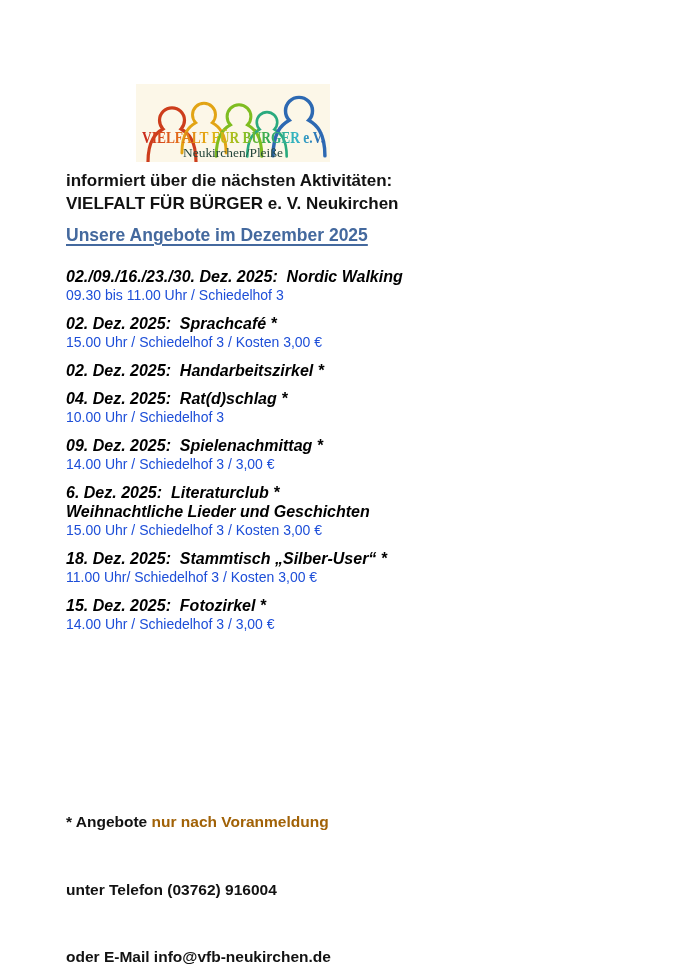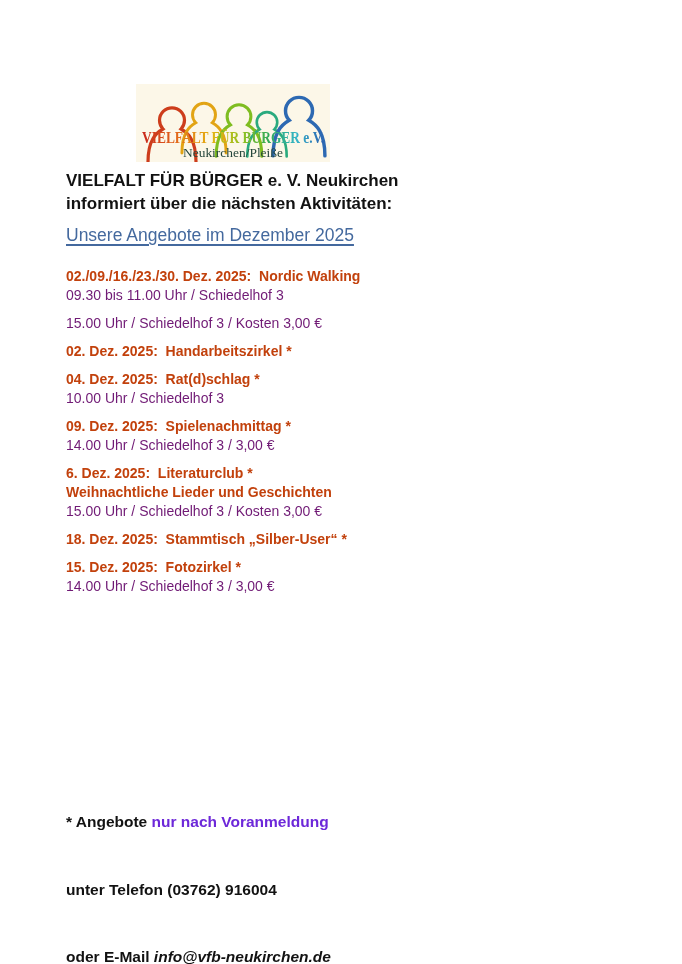--- a/index.html
+++ b/index.html
@@ -28,60 +28,61 @@
     font-size: 17px;
     font-weight: bold;
     line-height: 23px;
     color: #121212;
   }
   .section-title {
     position: absolute;
     left: 66px;
     top: 222px;
     font-size: 17.5px;
-    font-weight: normal;
+    font-weight: bold;
     line-height: 26px;
     color: #44699e;
     text-decoration: underline;
     text-decoration-thickness: 2px;
     text-underline-offset: 3px;
   }
   .events {
     position: absolute;
     left: 66px;
     top: 267px;
     width: 560px;
   }
   .event { margin-bottom: 9px; }
   .event-title,
   .event-subtitle {
     font-weight: bold;
-    font-size: 14px;
+    font-size: 16px;
     line-height: 19px;
     white-space: pre-wrap;
-    color: #c2410c;
+    color: #000000;
+    font-style: italic;
   }
   .event-detail {
     font-size: 14px;
     line-height: 19px;
-    color: #701a75;
+    color: #1d4ed8;
     white-space: pre-wrap;
   }
   .footer {
     position: absolute;
     left: 66px;
     top: 766px;
     font-size: 15.5px;
     font-weight: bold;
     line-height: 22.5px;
     white-space: pre-wrap;
     color: #121212;
   }
-  .footer .red { color: #6d28d9; }
-  .footer .email { font-style: italic; }
+  .footer .red { color: #a16207; }
+  .footer .email { }
 </style>
 </head>
 <body>
 
 <div class="page">
 
   <div class="logo">
     <svg viewBox="0 0 194 78" width="194" height="78">
       <defs>
         <linearGradient id="rainbow" x1="0" y1="0" x2="1" y2="0">
@@ -102,34 +103,35 @@
         <use href="#person" transform="translate(103,38) scale(0.95)" stroke="#7fbd20"></use>
         <use href="#person" transform="translate(131,43) scale(0.82)" stroke="#2aaa7e"></use>
         <use href="#person" transform="translate(163,33) scale(1.08)" stroke="#2d69b2"></use>
       </g>
       <text x="97" y="59" text-anchor="middle" font-family="Liberation Serif, serif" font-weight="bold" font-size="16" fill="url(#rainbow)" textLength="182" lengthAdjust="spacingAndGlyphs">VIELFALT FÜR BÜRGER e.V.</text>
       <text x="97" y="73" text-anchor="middle" font-family="Liberation Serif, serif" font-size="13" fill="#24453a" textLength="100" lengthAdjust="spacingAndGlyphs">Neukirchen/Pleiße</text>
     </svg>
   </div>
 
   <div class="intro">
+    <div>informiert über die nächsten Aktivitäten:</div>
     <div>VIELFALT FÜR BÜRGER e. V. Neukirchen</div>
-    <div>informiert über die nächsten Aktivitäten:</div>
   </div>
 
   <h2 class="section-title">Unsere Angebote im Dezember 2025</h2>
 
   <div class="events">
     <div class="event">
       <div class="event-title">02./09./16./23./30. Dez. 2025:  Nordic Walking</div>
 
       <div class="event-detail">09.30 bis 11.00 Uhr / Schiedelhof 3</div>
     </div>
 
     <div class="event">
+      <div class="event-title">02. Dez. 2025:  Sprachcafé *</div>
 
       <div class="event-detail">15.00 Uhr / Schiedelhof 3 / Kosten 3,00 €</div>
     </div>
 
     <div class="event">
       <div class="event-title">02. Dez. 2025:  Handarbeitszirkel *</div>
 
     </div>
 
     <div class="event">
@@ -147,20 +149,21 @@
 
     <div class="event">
       <div class="event-title">6. Dez. 2025:  Literaturclub *</div>
       <div class="event-subtitle">Weihnachtliche Lieder und Geschichten</div>
       <div class="event-detail">15.00 Uhr / Schiedelhof 3 / Kosten 3,00 €</div>
     </div>
 
     <div class="event">
       <div class="event-title">18. Dez. 2025:  Stammtisch „Silber-User“ *</div>
 
+      <div class="event-detail">11.00 Uhr/ Schiedelhof 3 / Kosten 3,00 €</div>
     </div>
 
     <div class="event">
       <div class="event-title">15. Dez. 2025:  Fotozirkel *</div>
 
       <div class="event-detail">14.00 Uhr / Schiedelhof 3 / 3,00 €</div>
     </div>
 
   </div>
 

